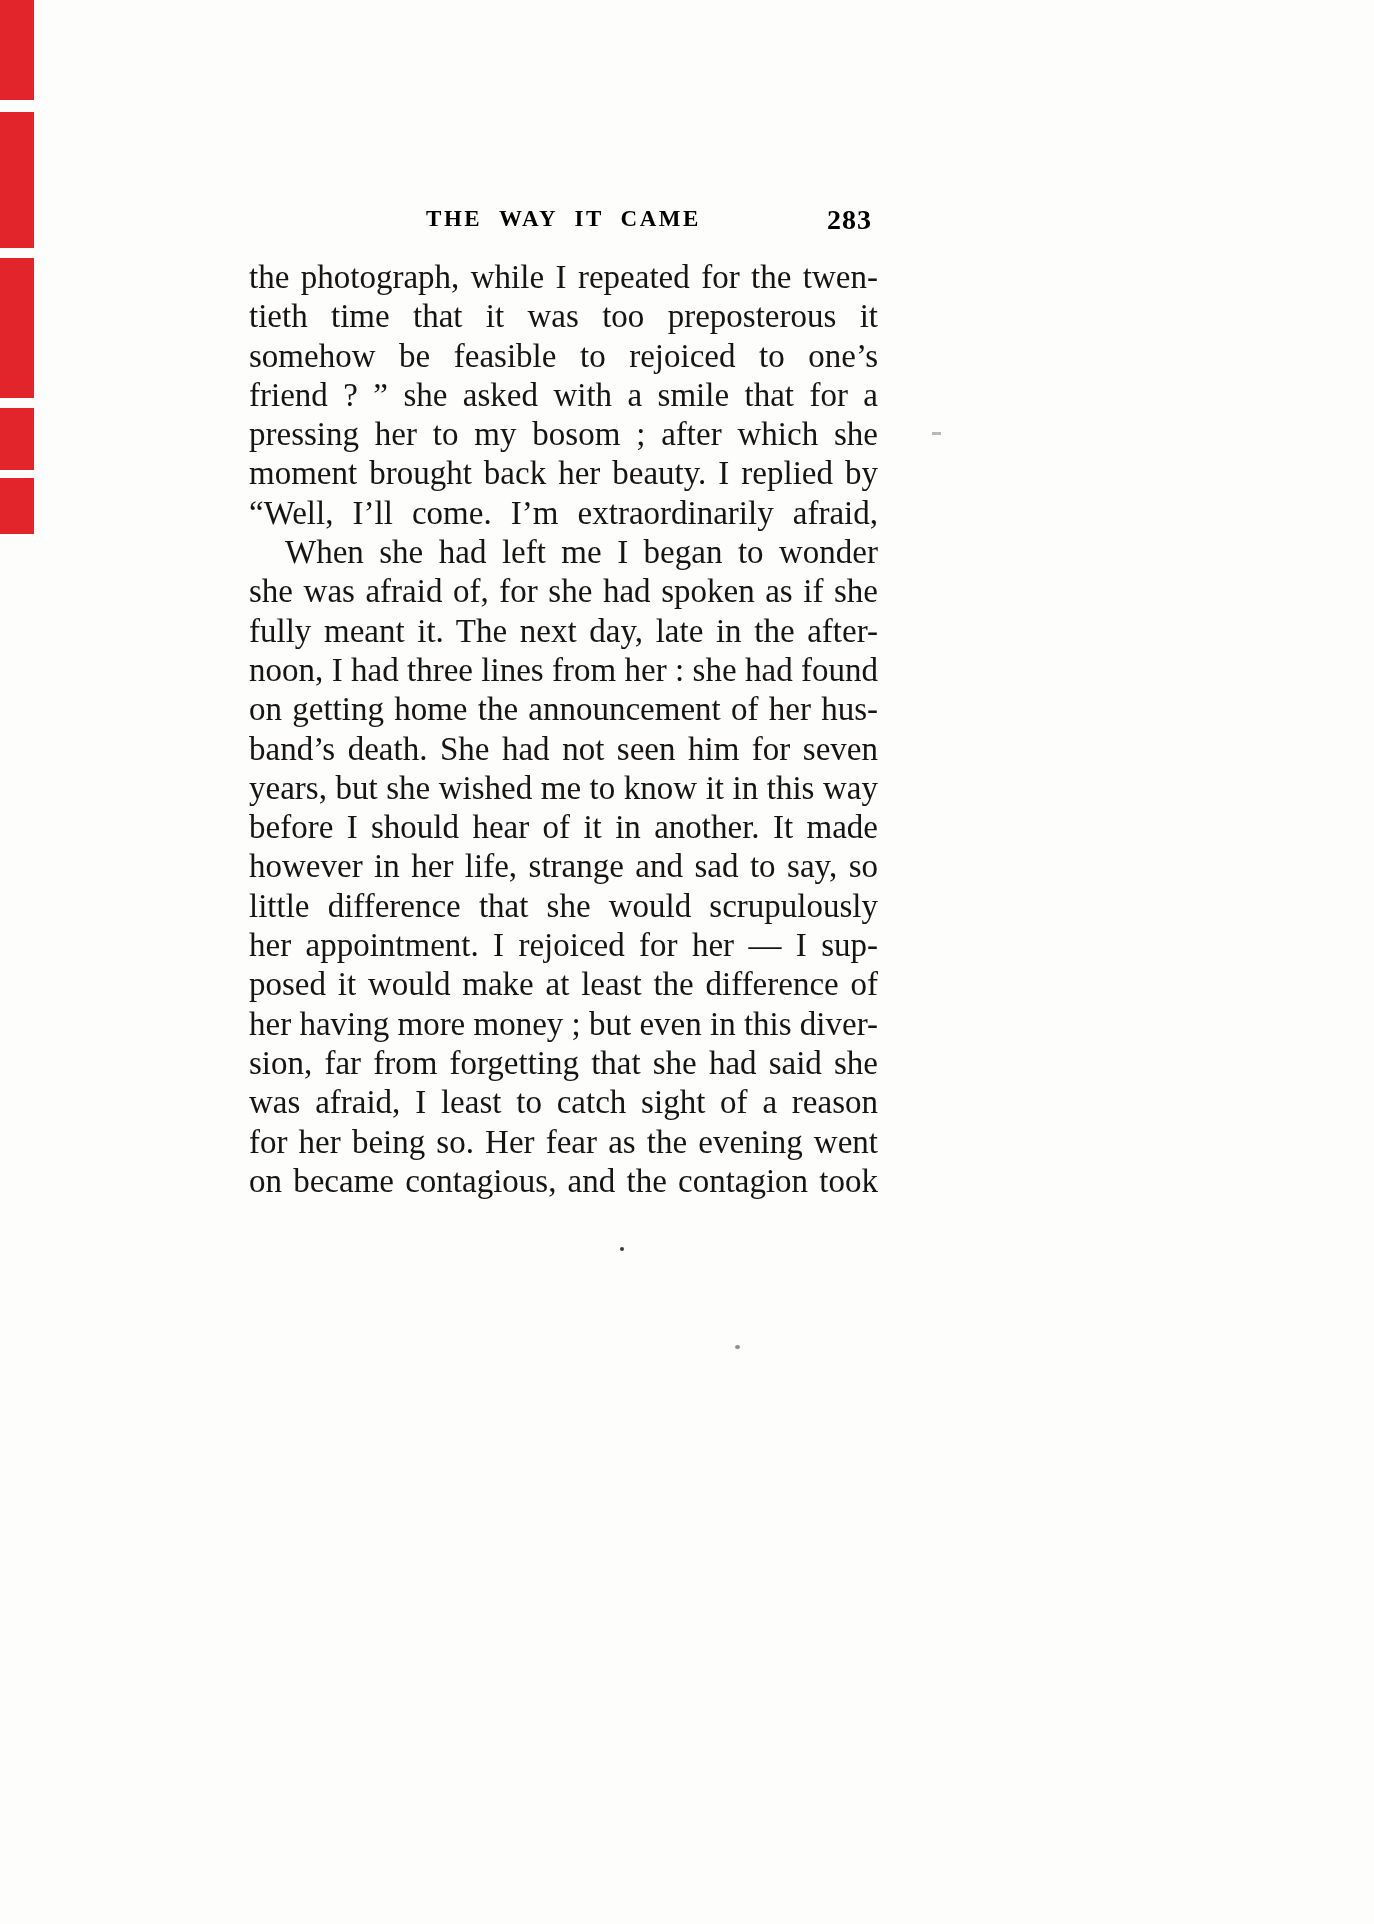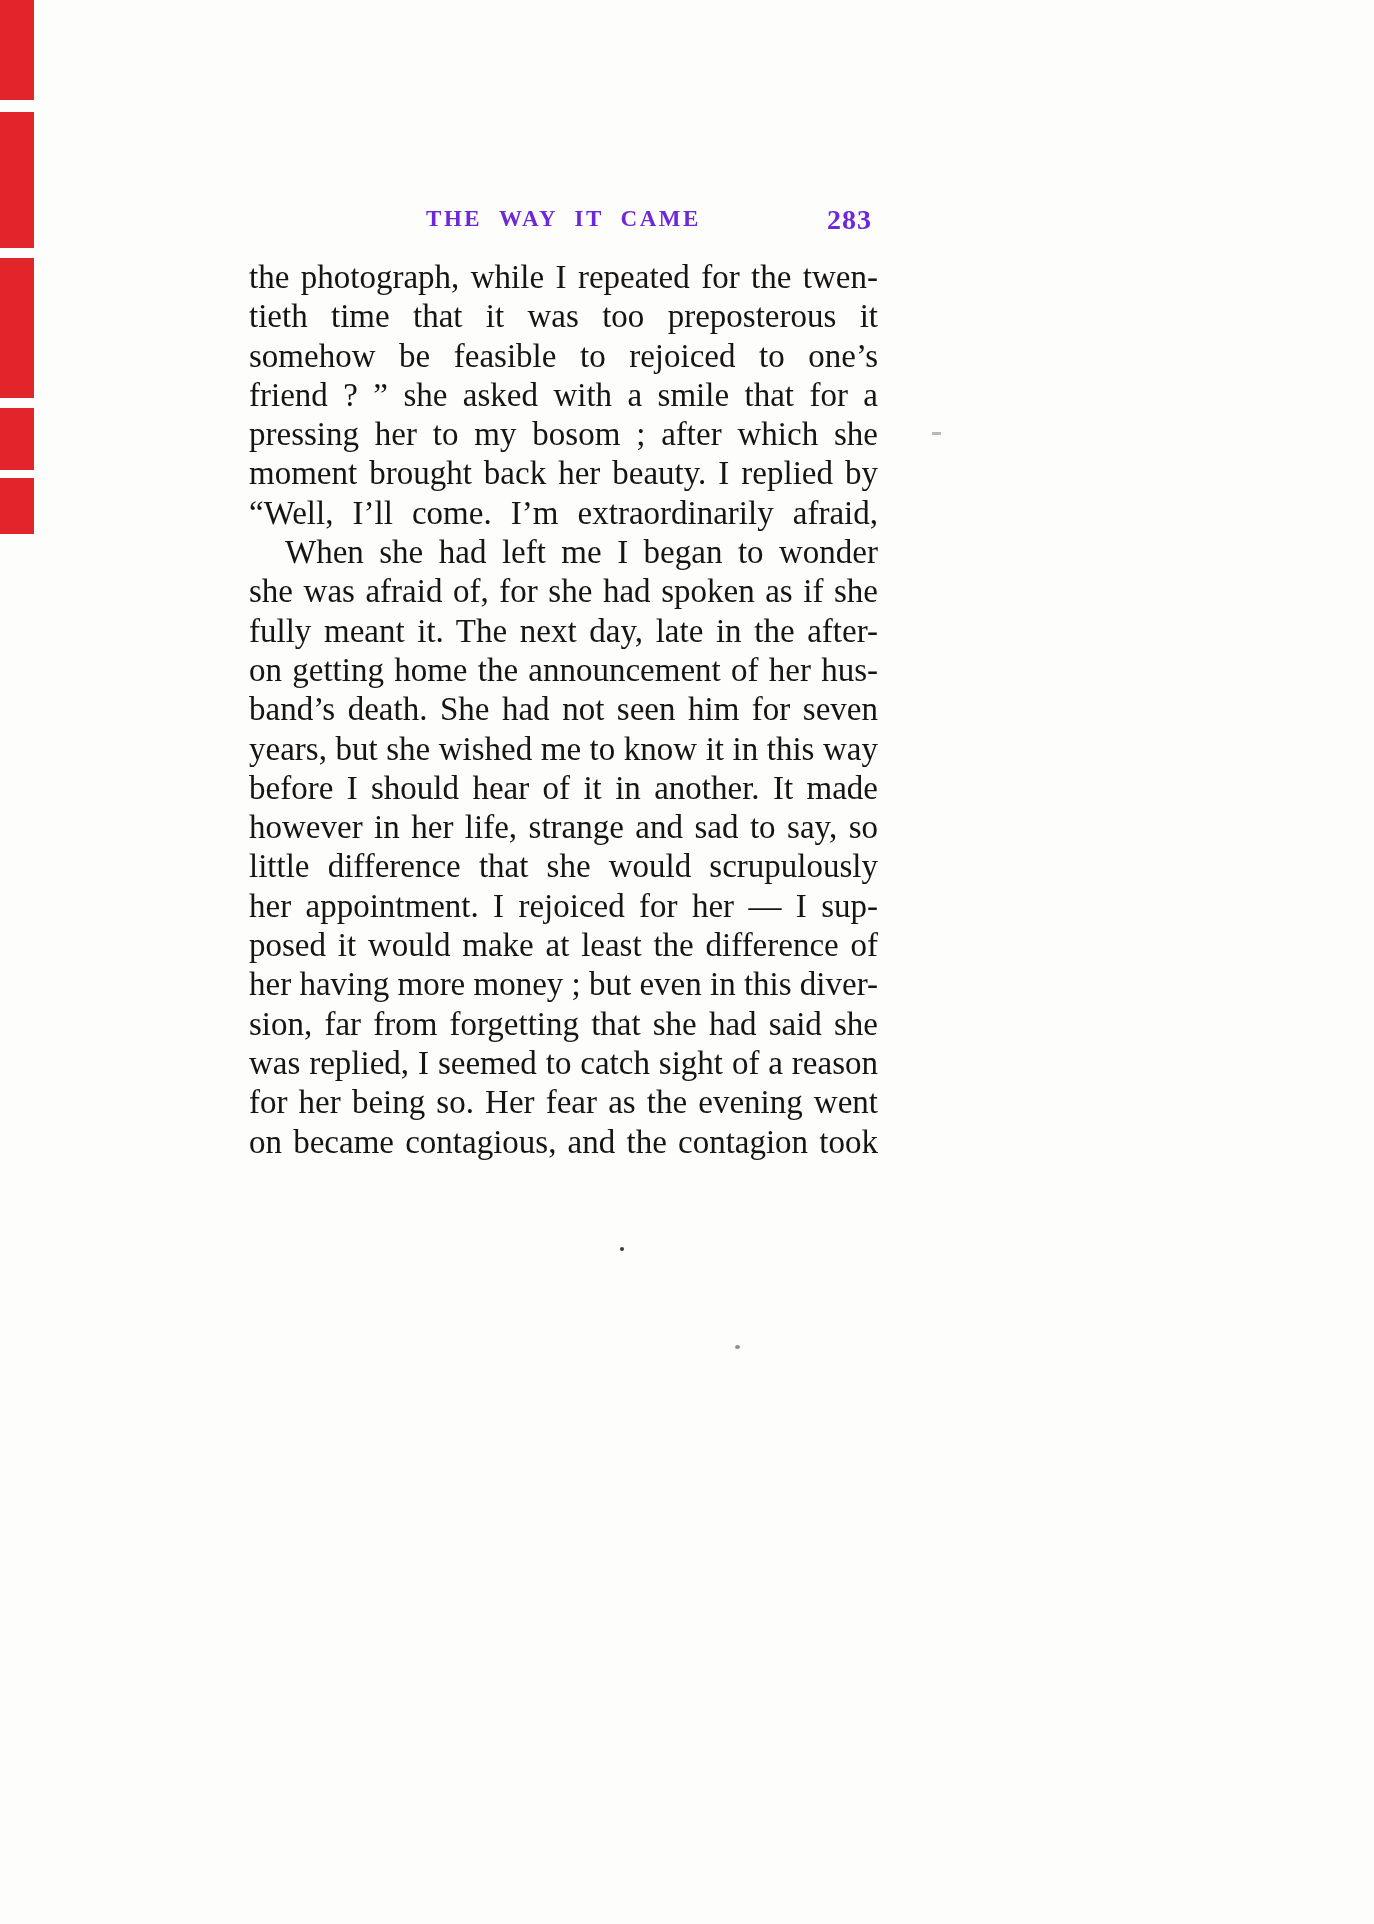--- a/index.html
+++ b/index.html
@@ -23,21 +23,21 @@
   .seg1 { top: 0;    height: 100px; }
   .seg2 { top: 112px; height: 136px; }
   .seg3 { top: 258px; height: 140px; }
   .seg4 { top: 408px; height: 62px;  }
   .seg5 { top: 478px; height: 56px;  }
 
   .header {
     position: absolute;
     left: 249px; top: 204px;
     width: 629px; height: 36px;
-    color: #6d28d9;
+    color: #000000;
   }
   .running-title {
     position: absolute; left: 0; right: 0; top: 2px;
     text-align: center;
     font-weight: bold;
     font-size: 23px;
     letter-spacing: 2.5px;
     word-spacing: 9px;
   }
   .page-number {
@@ -100,31 +100,32 @@
       <div class="line">the photograph, while I repeated for the twen-</div>
       <div class="line">tieth time that it was too preposterous it shouldn’t</div>
       <div class="line">somehow be feasible to rejoiced to one’s dearest</div>
       <div class="line">friend ? ” she asked with a smile that for a</div>
       <div class="line">pressing her to my bosom ; after which she said :</div>
       <div class="line">moment brought back her beauty. I replied by</div>
       <div class="line">“Well, I’ll come. I’m extraordinarily afraid,</div>
       <div class="line indent">When she had left me I began to wonder what</div>
       <div class="line">she was afraid of, for she had spoken as if she</div>
       <div class="line">fully meant it. The next day, late in the after-</div>
+      <div class="line">noon, I had three lines from her : she had found</div>
       <div class="line">on getting home the announcement of her hus-</div>
       <div class="line">band’s death. She had not seen him for seven</div>
       <div class="line">years, but she wished me to know it in this way</div>
       <div class="line">before I should hear of it in another. It made</div>
       <div class="line">however in her life, strange and sad to say, so</div>
       <div class="line">little difference that she would scrupulously keep</div>
       <div class="line">her appointment. I rejoiced for her — I sup-</div>
       <div class="line">posed it would make at least the difference of</div>
       <div class="line">her having more money ; but even in this diver-</div>
       <div class="line">sion, far from forgetting that she had said she</div>
-      <div class="line">was replied, I seemed to catch sight of a reason</div>
+      <div class="line">was afraid, I least to catch sight of a reason</div>
       <div class="line">for her being so. Her fear as the evening went</div>
       <div class="line">on became contagious, and the contagion took in</div>
     </div>
 
   <div class="artifact artifact-dash"></div>
   <div class="artifact artifact-dot-above"></div>
   <div class="artifact artifact-dot-bottom"></div>
 
 </div>
 

